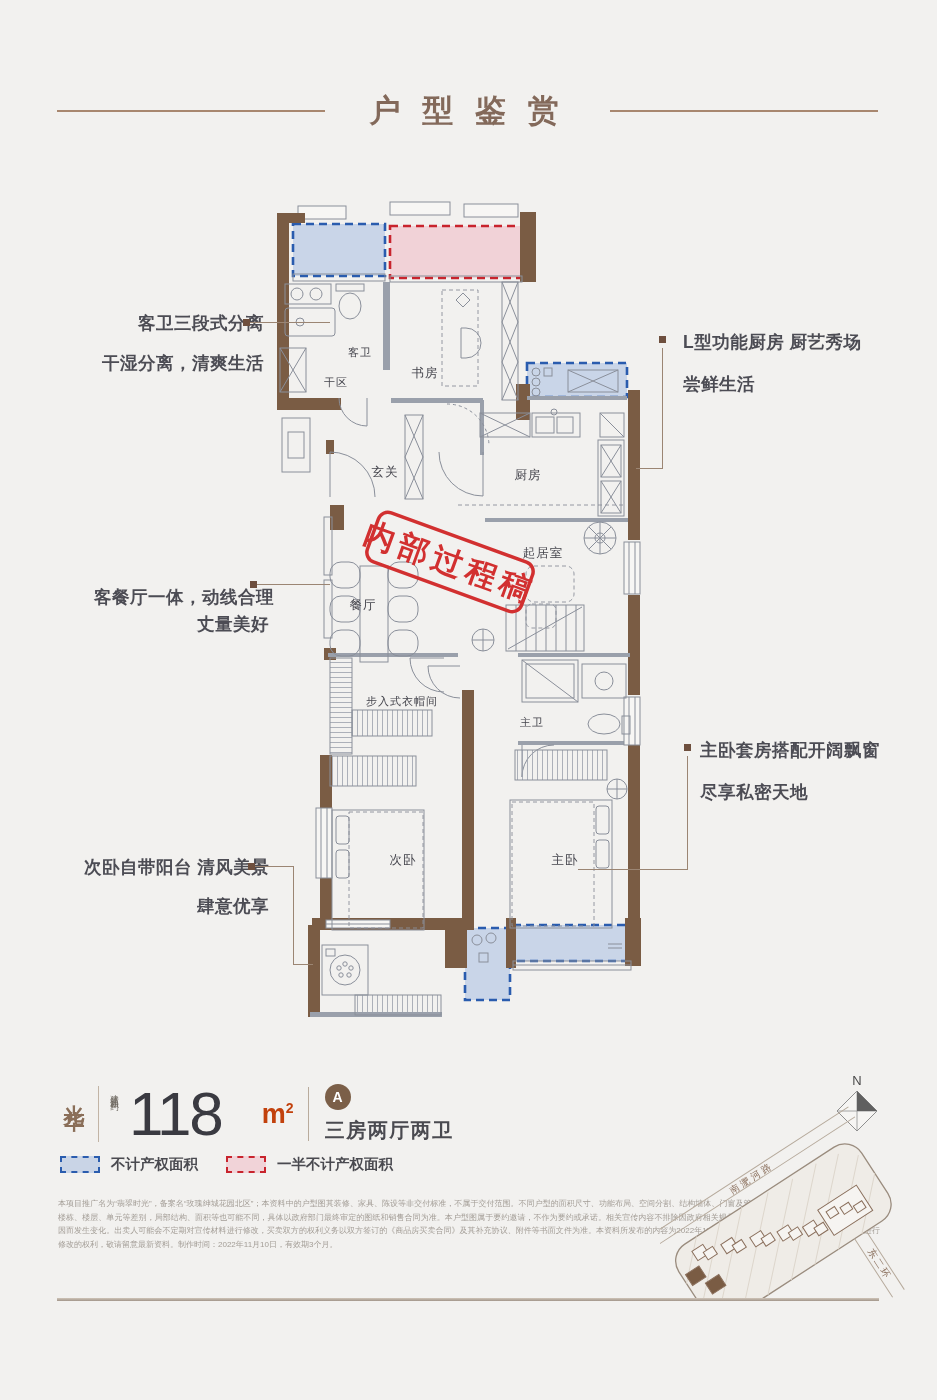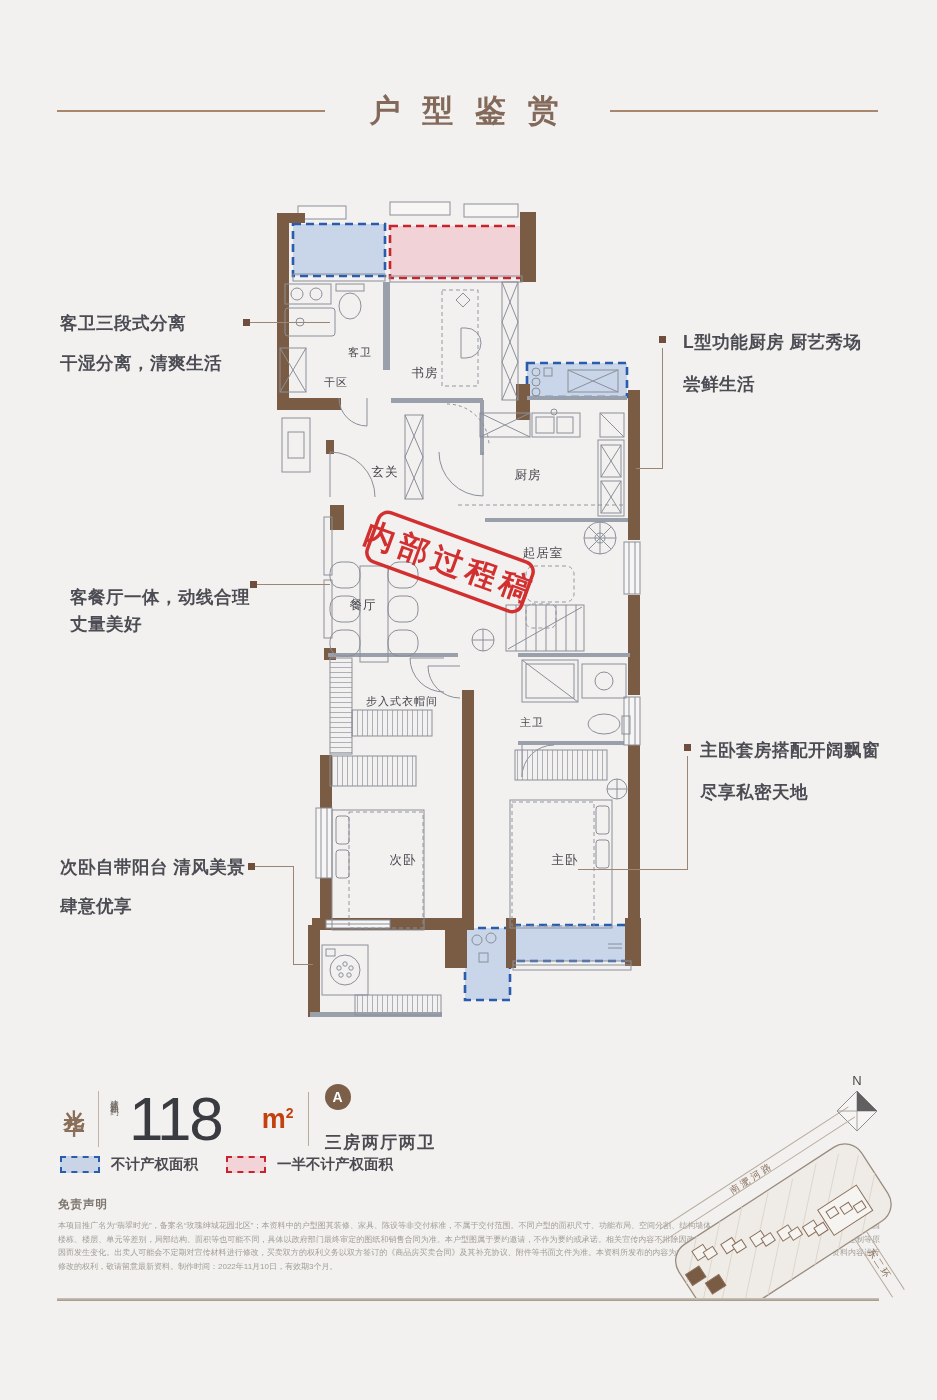--- a/index.html
+++ b/index.html
@@ -8,38 +8,38 @@
 
   
   .hdr{position:absolute;left:57px;right:59px;top:90px;display:flex;align-items:center;gap:44px;}
   .hdr .rule{flex:1;height:2px;background:#a8876f;}
   .hdr h1{margin:0;font-family:"Liberation Serif",serif;font-weight:600;font-size:31px;
           letter-spacing:7px;color:#83695a;white-space:nowrap;}
 
   
   .co{position:absolute;font-size:17.5px;font-weight:600;color:#4c4c54;letter-spacing:0.5px;white-space:nowrap;}
   .co.r{text-align:left;}
-  .co.l{text-align:left;}
+  .co.l{text-align:right;margin-left:24px;}
   .mk{position:absolute;width:7px;height:7px;background:#6e4f3e;}
   .cl{position:absolute;background:#9b8573;}
 
   
   .spec{position:absolute;left:60px;top:1084px;display:flex;align-items:center;justify-content:space-between;}
   .spec .vname{writing-mode:vertical-rl;font-size:21px;letter-spacing:6px;color:#8a6e58;font-weight:600;
                padding:2px 10px 2px 0;border-right:1px solid #c2b4a5;height:52px;}
   .spec .vlabel{writing-mode:vertical-rl;font-size:8.5px;letter-spacing:2px;color:#6d675f;
                 margin:0 8px 0 10px;height:52px;}
   .spec .big{font-size:62px;line-height:54px;color:#3a3a41;font-weight:500;letter-spacing:-2px;}
   .spec .unit{font-size:27px;color:#c2410c;font-weight:700;margin-left:40px;}
   .spec .unit sup{font-size:14px;}
   .spec .div2{width:1px;height:54px;background:#b9ab9c;margin:0 16px 0 14px;}
   .badgecol{display:flex;flex-direction:column;align-items:flex-start;}
   .badge{width:26px;height:26px;border-radius:50%;background:#7b5f48;color:#fff;font-size:14px;font-weight:700;
          display:flex;align-items:center;justify-content:center;}
-  .badgecol .lay{margin-top:21px;font-size:17px;color:#4a4a50;font-weight:600;letter-spacing:1.5px;}
+  .badgecol .lay{margin-top:7px;font-size:20px;color:#4a4a50;font-weight:600;letter-spacing:1.5px;}
 
   
   .legend{position:absolute;left:60px;top:1155px;display:flex;align-items:flex-start;gap:28px;}
   .legend .item{display:flex;align-items:center;}
   .lg-box{width:36px;height:13px;display:inline-block;}
   .lg-blue{border:2.5px dashed #2a5cae;background:#c9d4e6;}
   .lg-red{border:2.5px dashed #c8242d;background:#f1d3d8;}
   .legend .lbl{margin-left:11px;font-size:14.5px;color:#4a4a50;font-weight:600;}
 
   
@@ -339,21 +339,20 @@
       <span class="lg-box lg-blue"></span>
       <span class="lbl">不计产权面积</span>
     </div>
     <div class="item">
       <span class="lg-box lg-red"></span>
       <span class="lbl">一半不计产权面积</span>
     </div>
   </div>
 
   <div class="disc">
-    <h4>免责声明</h4>
     <p>本项目推广名为“翡翠时光”，备案名“玫瑰绅城花园北区”；本资料中的户型图其装修、家具、陈设等非交付标准，不属于交付范围。不同户型的面积尺寸、功能布局、空间分割、结构墙体、门窗及管井形态位置等均有不同。相同户型因楼栋、楼层、单元等差别，局部结构、面积等也可能不同，具体以政府部门最终审定的图纸和销售合同为准。本户型图属于要约邀请，不作为要约或承诺。相关宣传内容不排除因政府相关规划、规定及出卖人分期规划、未能控制等原因而发生变化。出卖人可能会不定期对宣传材料进行修改，买卖双方的权利义务以双方签订的《商品房买卖合同》及其补充协议、附件等书面文件为准。本资料所发布的内容为2022年11月10日前的信息，本公司保留对本资料内容进行修改的权利，敬请留意最新资料。制作时间：2022年11月10日，有效期3个月。</p>
   </div>
 
   <svg style="position:absolute;left:660px;top:1065px" width="255" height="235" viewBox="0 0 255 235">
     <g transform="translate(185,8)">
       <text x="12" y="12" text-anchor="middle" font-size="13" fill="#4a4a4a" font-family="Liberation Sans, sans-serif">N</text>
       <polygon points="12,18 32,38 12,58 -8,38" fill="#f6f5f3" stroke="#8f8f8f" stroke-width="1"></polygon>
       <path d="M12,18 V58 M-8,38 H32" stroke="#8f8f8f" stroke-width="0.8" fill="none"></path>
       <polygon points="12,18 32,38 12,38" fill="#606060"></polygon>
     </g>

